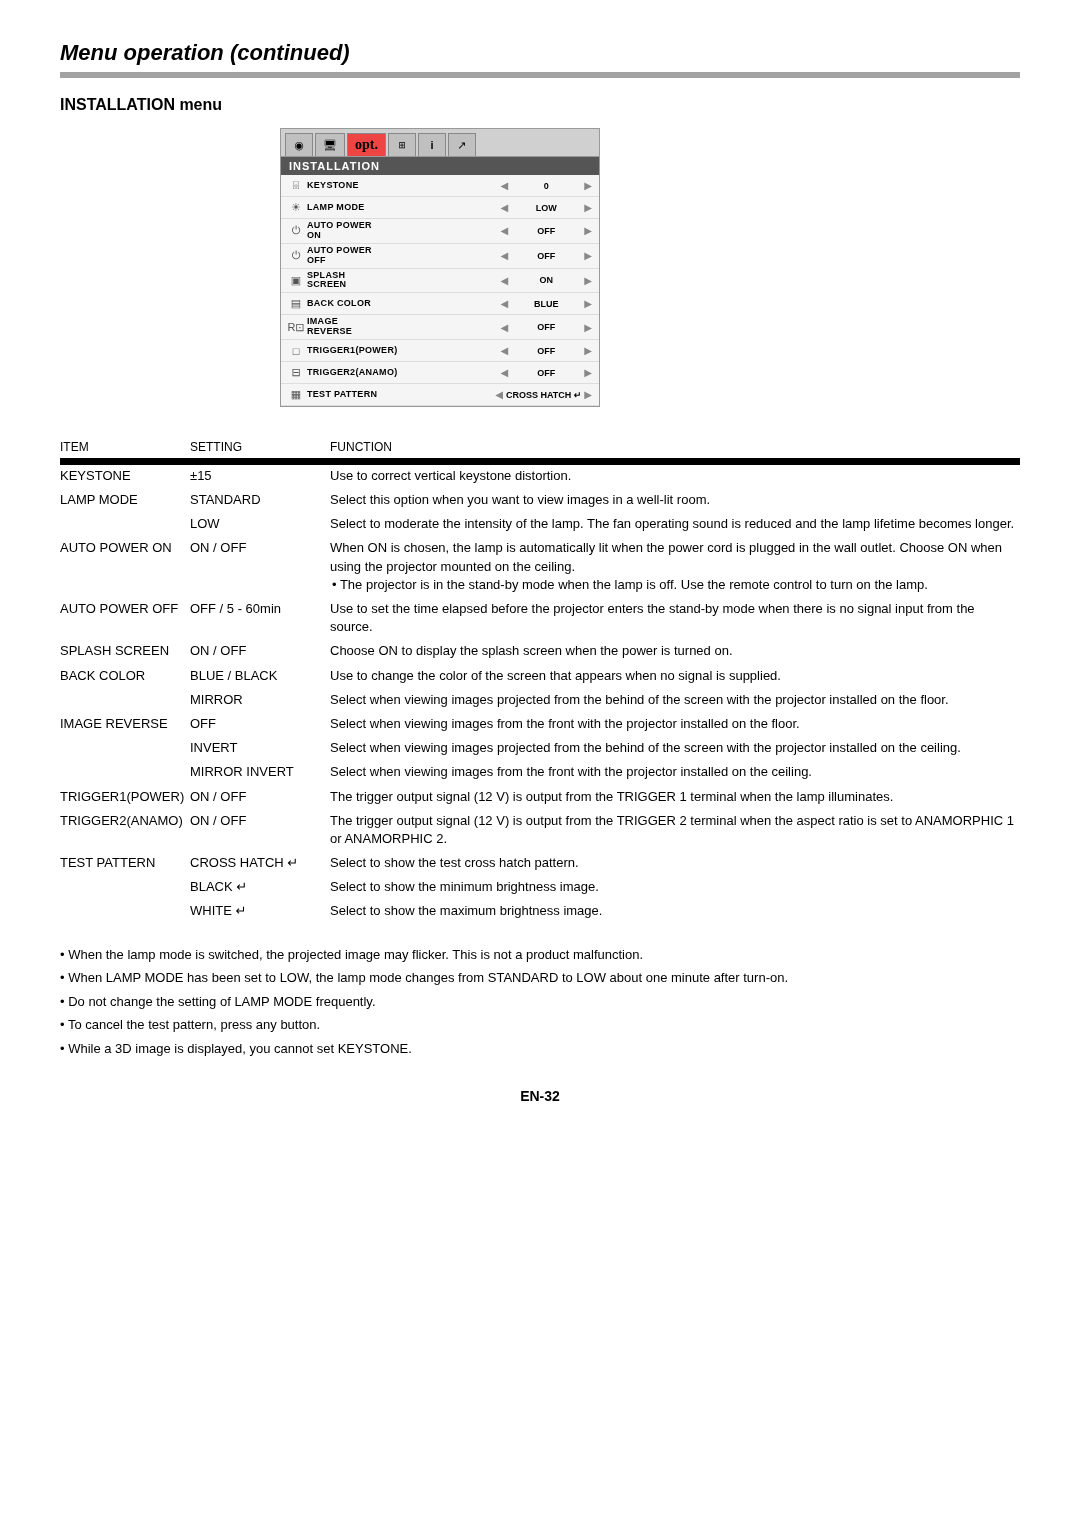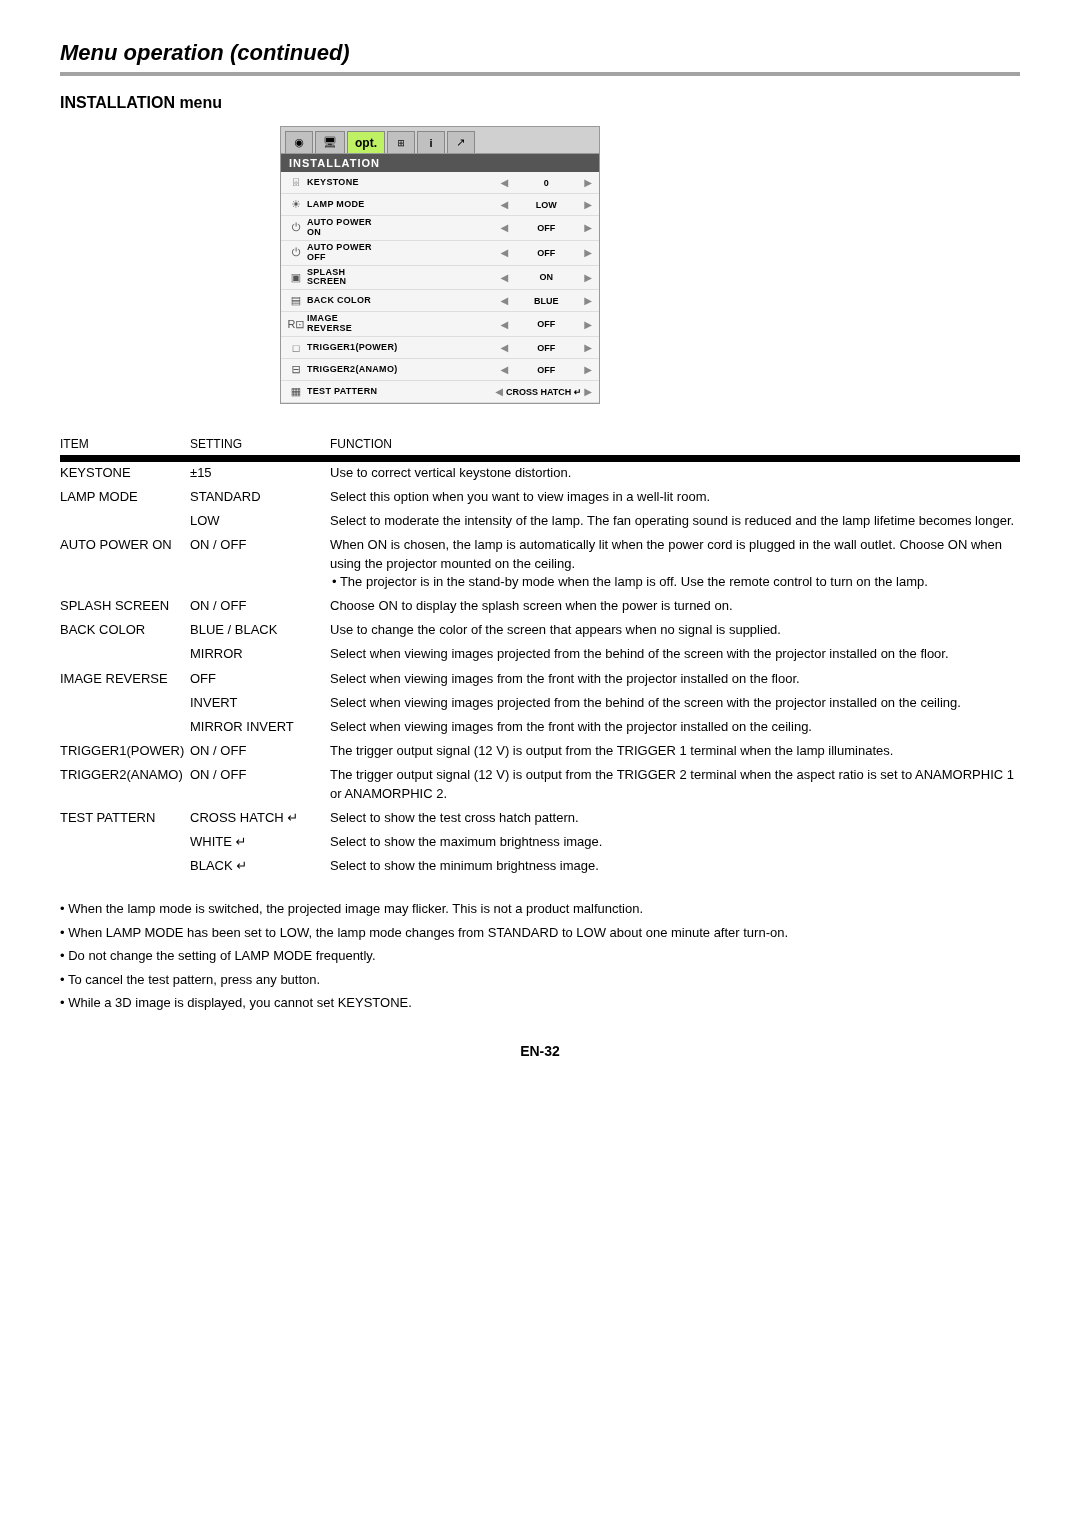--- a/index.html
+++ b/index.html
@@ -10,21 +10,21 @@
       min-height: 1527px;
       padding: 40px 60px;
       color: #000;
       font-size: 14px;
     }
     h1.page-title {
       font-style: italic;
       font-weight: bold;
       font-size: 22px;
       margin-bottom: 18px;
-      border-bottom: 4px solid #a3a3a3;
+      border-bottom: 6px solid #a3a3a3;
       padding-bottom: 6px;
     }
     h2.section-title {
       font-weight: bold;
       font-size: 16px;
       margin-bottom: 14px;
     }
     
     .osd-container {
       width: 320px;
@@ -143,21 +143,21 @@
 </head>
 <body>
 
 <h1 class="page-title">Menu operation (continued)</h1>
 <h2 class="section-title">INSTALLATION menu</h2>
 
 <div class="osd-container">
   <div class="osd-tabs">
     <div class="osd-tab">◉</div>
     <div class="osd-tab">🖥</div>
-    <div class="osd-tab active" style="background:#bef264;font-size:12px;font-weight:bold;">opt.</div>
+    <div class="osd-tab active" style="background:#ef4444;font-size:14px;font-weight:bold;font-family:Liberation Serif, serif;">opt.</div>
     <div class="osd-tab" style="font-size:9px;">⊞</div>
     <div class="osd-tab" style="font-size:11px;font-weight:bold;">i</div>
     <div class="osd-tab" style="font-size:11px;">↗</div>
   </div>
   <div class="osd-header">
     <span>INSTALLATION</span>
   </div>
 
   <div id="osd-rows">
       <div class="osd-row">
@@ -265,20 +265,27 @@
   </tr>
       <tr>
     <td class="col-item item-label">AUTO POWER ON</td>
     <td class="col-setting">ON / OFF</td>
     <td class="col-function">
           <div>When ON is chosen, the lamp is automatically lit when the power cord is plugged in the wall outlet. Choose ON when using the projector mounted on the ceiling.</div>
           <div style="padding-left:16px;text-indent:-14px;">• The projector is in the stand-by mode when the lamp is off. Use the remote control to turn on the lamp.</div>
         </td>
   </tr>
       <tr>
+    <td class="col-item item-label">AUTO POWER OFF</td>
+    <td class="col-setting">OFF / 5 - 60min</td>
+    <td class="col-function">
+          <div>Use to set the time elapsed before the projector enters the stand-by mode when there is no signal input from the source.</div>
+        </td>
+  </tr>
+      <tr>
     <td class="col-item item-label">SPLASH SCREEN</td>
     <td class="col-setting">ON / OFF</td>
     <td class="col-function">
           <div>Choose ON to display the splash screen when the power is turned on.</div>
         </td>
   </tr>
       <tr>
     <td class="col-item item-label">BACK COLOR</td>
     <td class="col-setting">BLUE / BLACK</td>
     <td class="col-function">
@@ -329,30 +336,30 @@
   </tr>
       <tr>
     <td class="col-item item-label">TEST PATTERN</td>
     <td class="col-setting">CROSS HATCH ↵</td>
     <td class="col-function">
           <div>Select to show the test cross hatch pattern.</div>
         </td>
   </tr>
       <tr>
     <td class="col-item item-label"></td>
+    <td class="col-setting">BLACK ↵</td>
+    <td class="col-function">
+          <div>Select to show the minimum brightness image.</div>
+        </td>
+  </tr>
+      <tr>
+    <td class="col-item item-label"></td>
     <td class="col-setting">WHITE ↵</td>
     <td class="col-function">
           <div>Select to show the maximum brightness image.</div>
-        </td>
-  </tr>
-      <tr>
-    <td class="col-item item-label"></td>
-    <td class="col-setting">BLACK ↵</td>
-    <td class="col-function">
-          <div>Select to show the minimum brightness image.</div>
         </td>
   </tr>
     </tbody>
 </table>
 
 <div class="notes-section" id="notes-section">
     <p>• When the lamp mode is switched, the projected image may flicker. This is not a product malfunction.</p>
     <p>• When LAMP MODE has been set to LOW, the lamp mode changes from STANDARD to LOW about one minute after turn-on.</p>
     <p>• Do not change the setting of LAMP MODE frequently.</p>
     <p>• To cancel the test pattern, press any button.</p>

